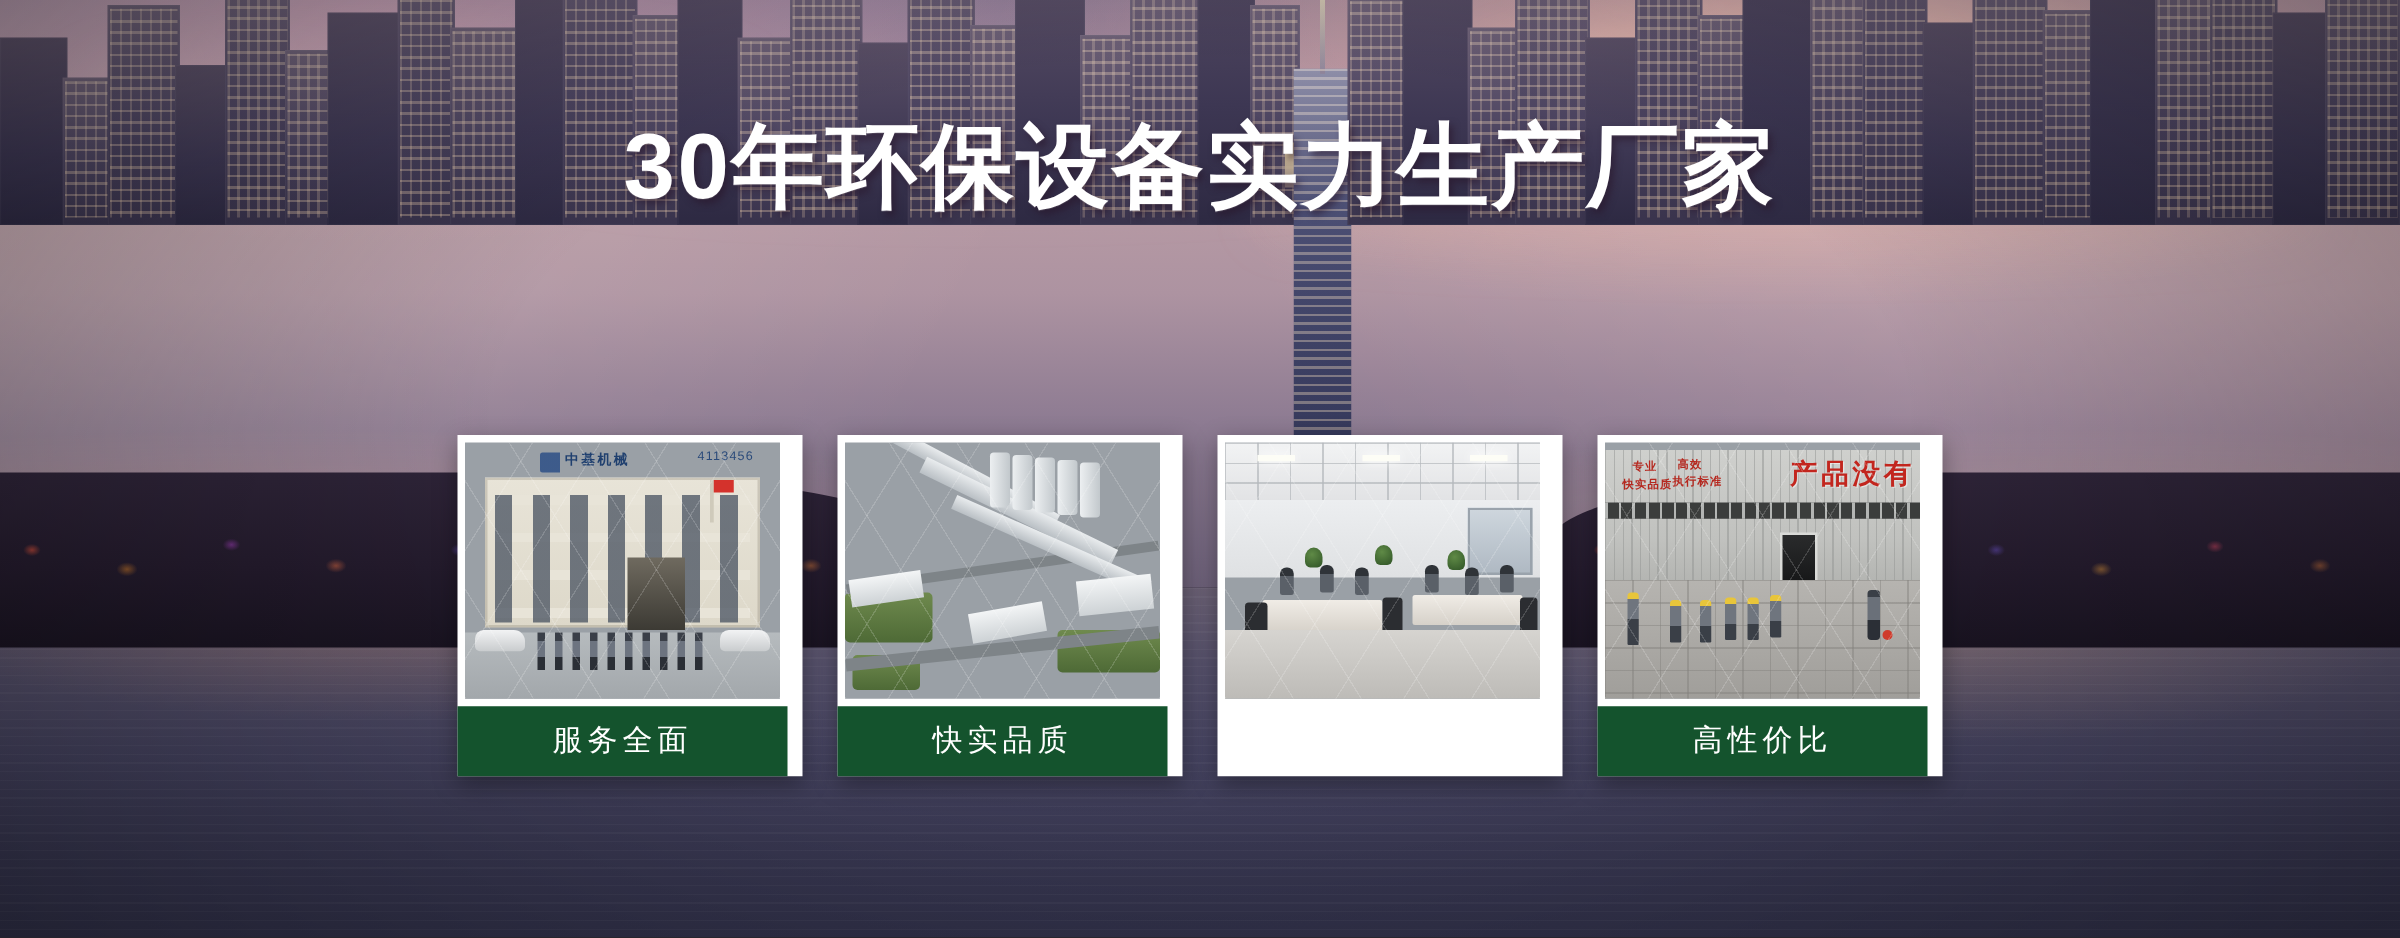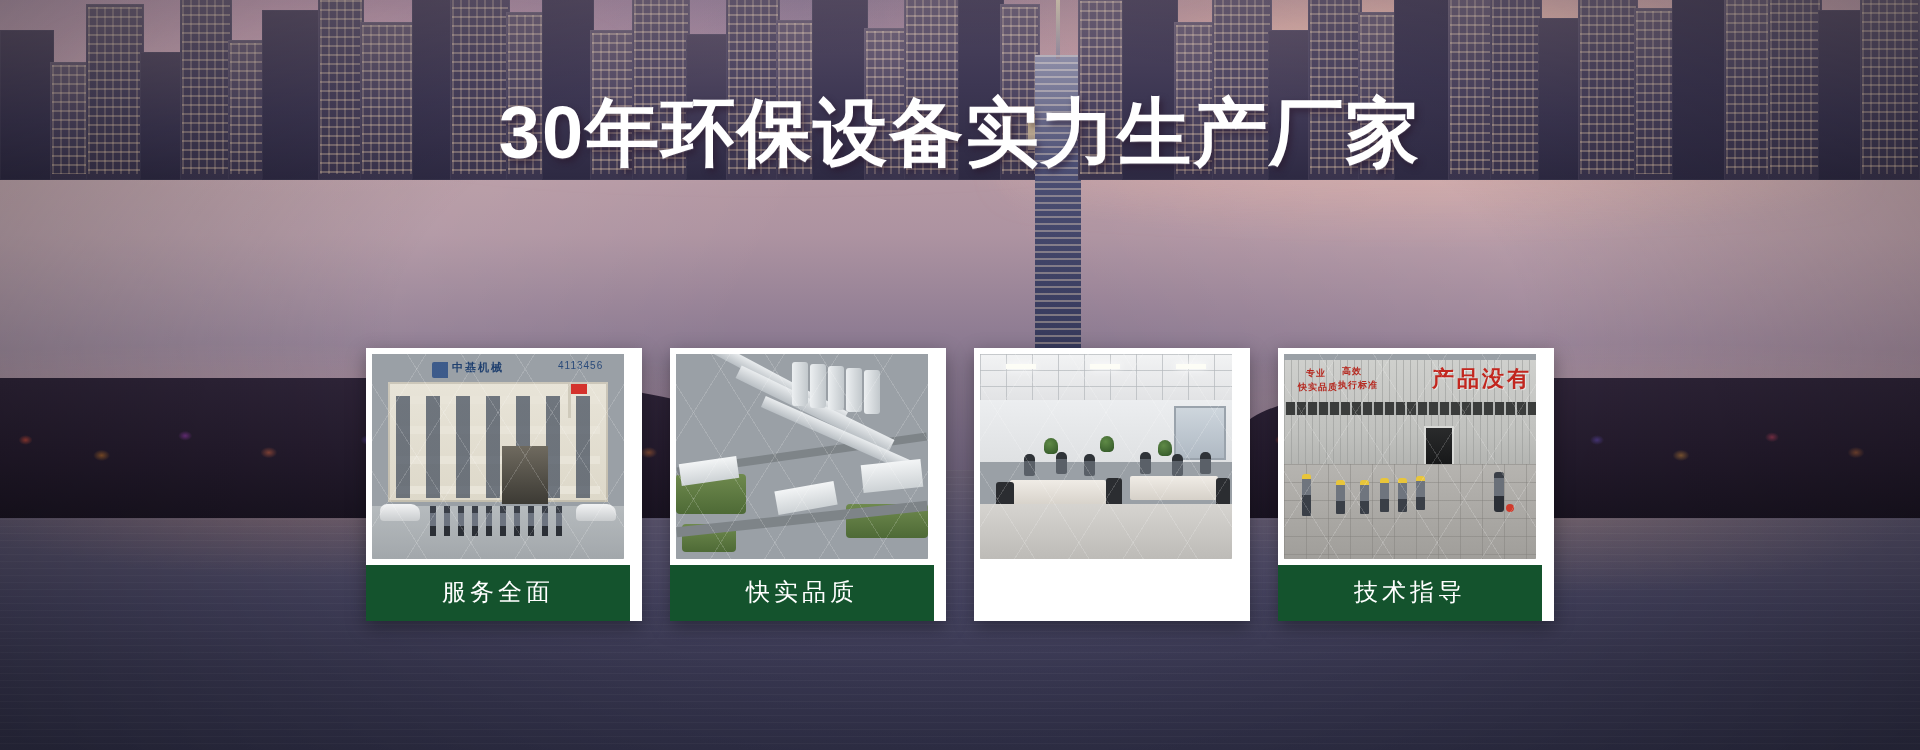--- a/index.html
+++ b/index.html
@@ -428,17 +428,17 @@
         <div class="worker" style="left:18px;top:120px;height:42px;"></div>
         <div class="worker" style="left:52px;top:126px;"></div>
         <div class="worker" style="left:76px;top:126px;"></div>
         <div class="worker" style="left:96px;top:124px;"></div>
         <div class="worker" style="left:114px;top:124px;"></div>
         <div class="worker" style="left:132px;top:122px;"></div>
         <div class="leader" style="left:210px;top:118px;"></div>
         <div class="helmet" style="left:222px;top:150px;"></div>
         <div class="wm"></div>
       </div>
-      <div class="label">技术指导</div>
+      <div class="label">高性价比</div>
     </div>
 
   </div>
 </div>
 
 </body></html>

